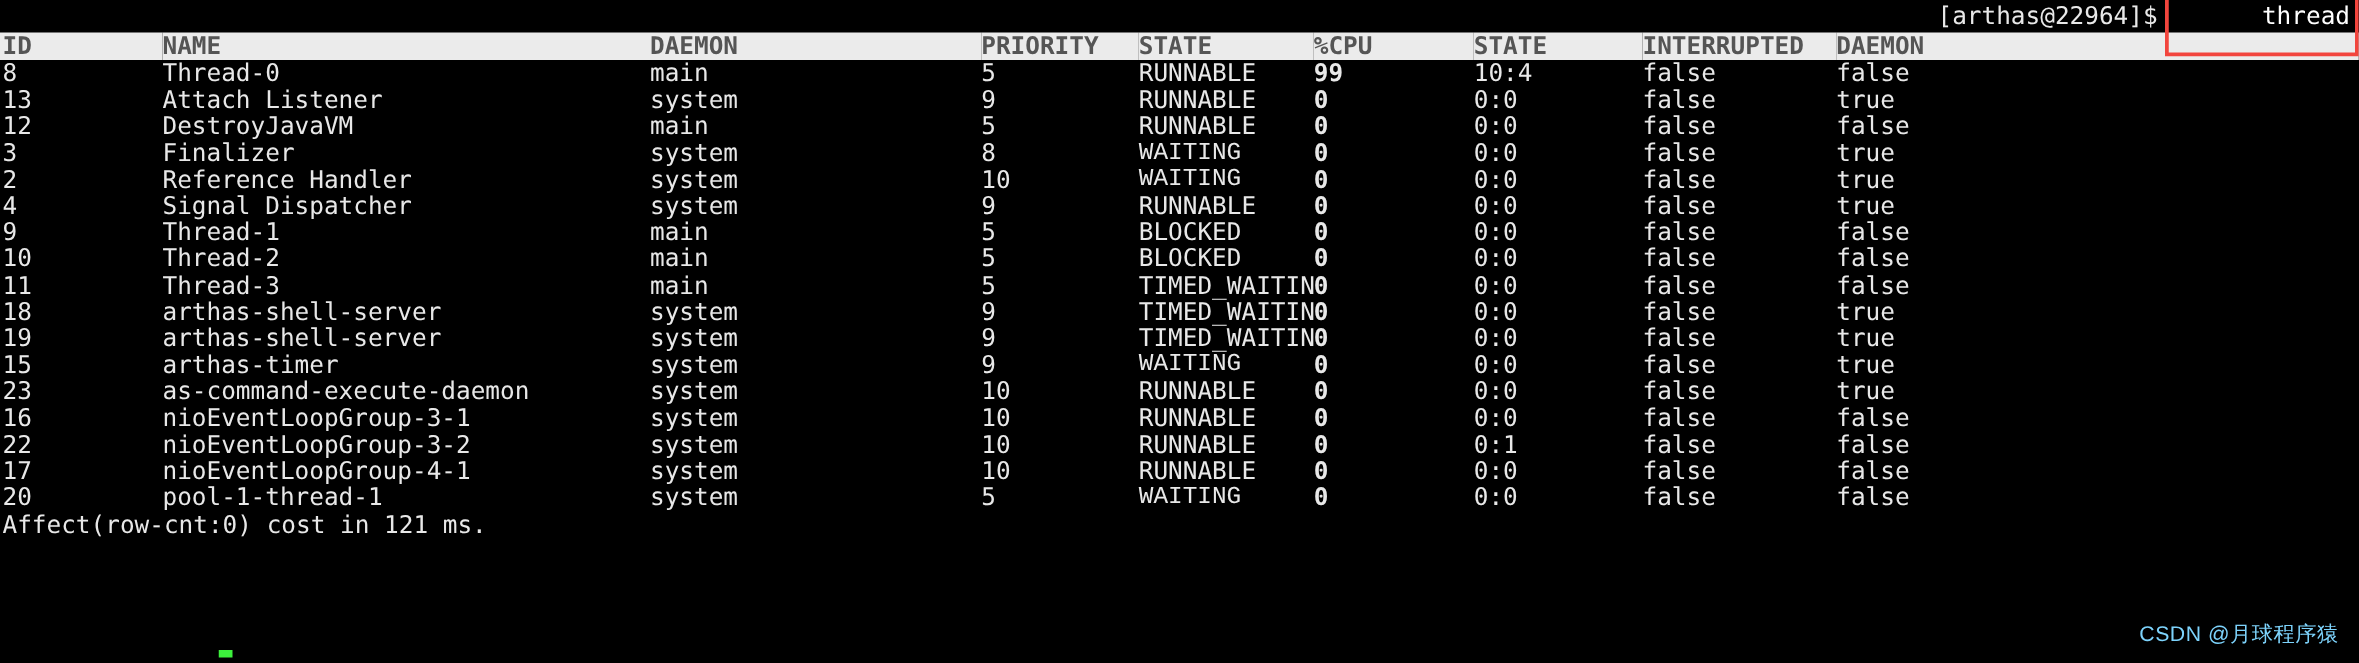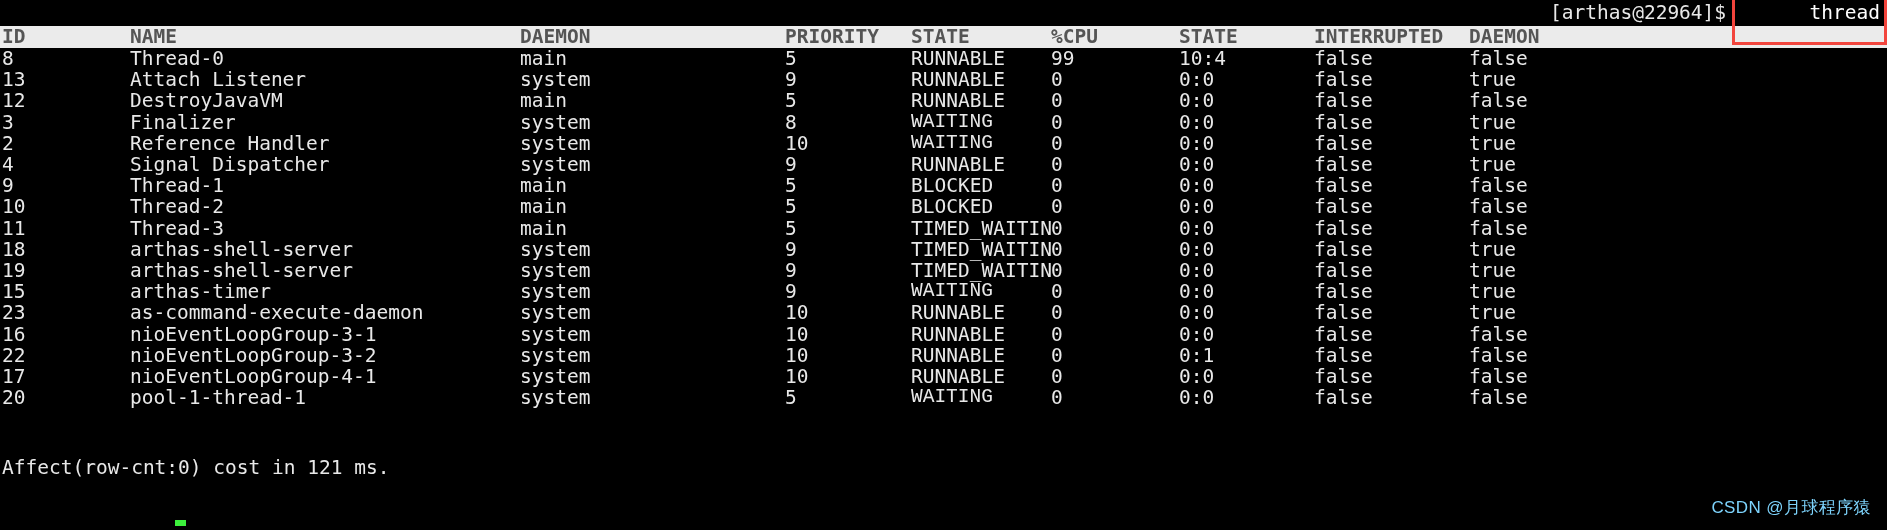--- a/index.html
+++ b/index.html
@@ -81,42 +81,41 @@
     font-size: 19.5px;
     color: #e8e8e8;
     background: #000000;
   }
 
   .col-id        { width: 128px; padding-left: 2px !important; }
   .col-name      { width: 390px; }
   .col-group     { width: 265px; }
   .col-priority  { width: 126px; }
   .col-state     { width: 140px; }
-  .col-cpu       { width: 128px; }
+  .col-cpu       { width: 128px; font-weight: bold; }
   .col-time      { width: 135px; }
   .col-interrupt { width: 155px; }
   .col-daemon    { width: 420px; }
 
   
   .st-RUNNABLE      { color: #0ea30e; }
   .st-WAITING       { color: #d9c000; font-family: Liberation Mono, monospace; }
   .st-BLOCKED       { color: #e01b1b; }
   .st-TIMED_WAITIN  { color: #d817d8; }
 
   .dm-false { color: #d817d8; }
   .dm-true  { color: #e8e8e8; }
 
   
   .footer-line {
     padding-left: 2px;
     white-space: pre;
     color: #e8e8e8;
     height: 23px;
     line-height: 23px;
-    margin-top: 48px;
   }
   .cursor-block {
     position: absolute;
     left: 175px;
     top: 520px;
     width: 11px;
     height: 6px;
     background: #3cf03c;
   }
   .watermark {

